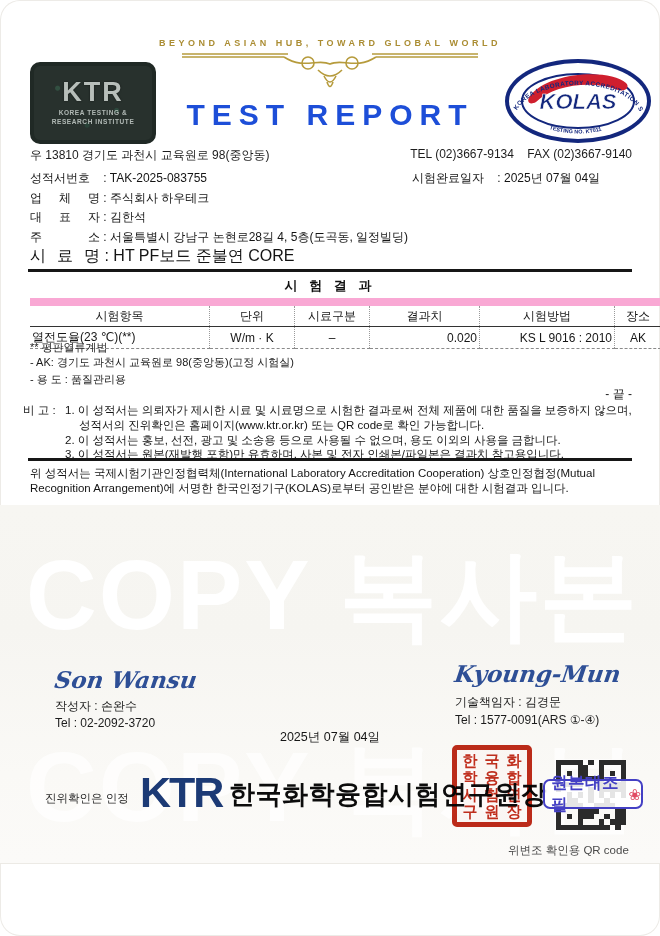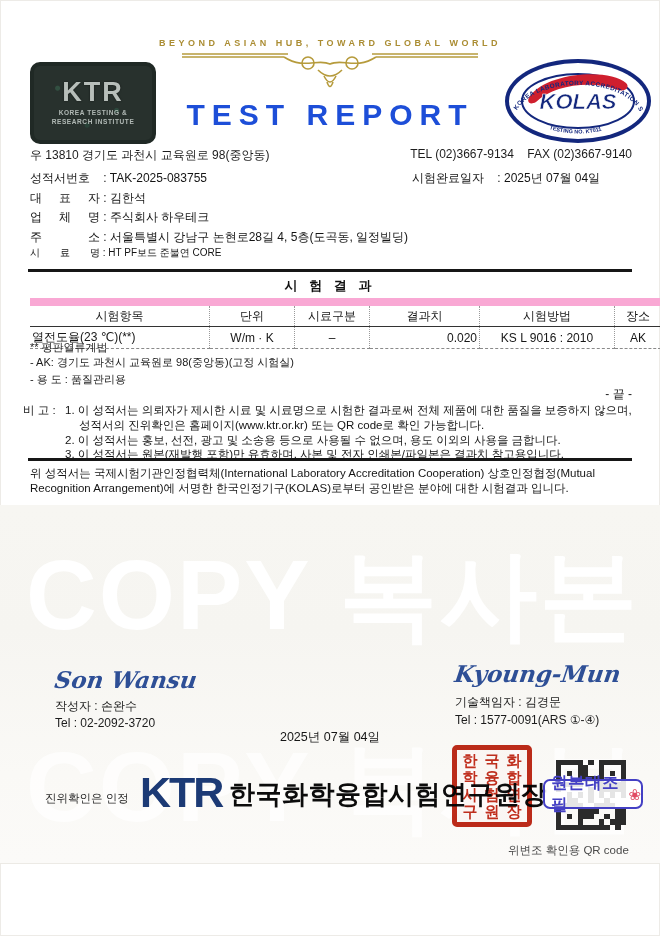--- a/index.html
+++ b/index.html
@@ -1,18 +1,18 @@
 <!DOCTYPE html>
 <html><head>
 <meta charset="utf-8">
 <style>
   html,body{margin:0;padding:0;background:#ffffff;}
   body{font-family:"Liberation Sans","DejaVu Sans",sans-serif;color:#222;}
   .page{position:relative;width:660px;height:936px;background:#fff;overflow:hidden;
-        box-shadow:inset 0 0 0 1px #edebe7;}
+        box-shadow:inset 0 0 0 1px #edebe7;border-radius:20px;}
   .abs{position:absolute;}
 
   
   .slogan{top:38px;left:0;width:100%;text-align:center;font-size:9px;letter-spacing:3.5px;
           color:#ab8d33;font-weight:bold;}
   .flourish{top:48px;left:180px;}
   .report-title{top:98px;left:0;width:100%;text-align:center;font-size:30px;font-weight:bold;
           letter-spacing:7px;color:#1d4ed8;font-family:"Liberation Sans",sans-serif;}
 
   
@@ -28,35 +28,35 @@
      text-align:center;line-height:1.35;font-weight:bold;}
 
   
   .addr-line{top:147px;left:30px;font-size:12px;color:#1d1d1d;}
   .telfax{top:147px;right:28px;font-size:12px;color:#1d1d1d;}
   .info{top:169px;left:30px;font-size:12px;line-height:19.5px;color:#141414;}
   .info .row{white-space:nowrap;}
   .flabel{display:inline-block;width:70px;text-align:justify;text-align-last:justify;}
   .dates{top:169px;left:412px;font-size:12px;line-height:19.5px;color:#141414;white-space:nowrap;}
   .dlabel{display:inline-block;width:82px;text-align:justify;text-align-last:justify;}
-  .sample-row{top:246px;left:30px;font-size:10px;color:#141414;white-space:nowrap;}
+  .sample-row{top:246px;left:30px;font-size:16px;color:#141414;white-space:nowrap;}
 
   
   .rule-thick{left:28px;width:604px;height:2.5px;background:#161616;}
   .res-title{top:277px;left:0;width:100%;text-align:center;font-size:13px;font-weight:bold;
       letter-spacing:4px;color:#111;}
   table.results{position:absolute;top:298px;left:30px;width:602px;border-collapse:collapse;
       font-size:12px;color:#161616;table-layout:fixed;}
   table.results tr.hdr td{border-top:8px solid #f9a8d4;border-bottom:1.2px solid #333;
       text-align:center;height:18px;padding:1px 2px;}
   table.results tr.dat td{border-bottom:1.2px dashed #8a8a8a;height:19px;padding:1px 2px;}
   table.results td + td{border-left:1px dotted #9a9a9a;}
   .c1{width:175px;} .c2{width:80px;} .c3{width:70px;} .c4{width:105px;} .c5{width:130px;} .c6{width:42px;}
   tr.dat .c1{text-align:left;padding-left:4px;} tr.dat .c2,tr.dat .c3,tr.dat .c6{text-align:center;}
-  tr.dat .c4{text-align:right;padding-right:5px;} tr.dat .c5{text-align:center;padding-left:6px;}
+  tr.dat .c4{text-align:right;padding-right:5px;} tr.dat .c5{text-align:right;padding-left:6px;}
   .footnotes{top:340px;left:30px;font-size:11px;line-height:14.5px;color:#1a1a1a;}
   .footnotes div:nth-child(3){margin-top:3px;}
   .endmark{top:386px;right:28px;font-size:12px;color:#1a1a1a;}
 
   
   .remarks{top:403px;left:23px;font-size:11.5px;line-height:14.8px;color:#141414;display:flex;}
   .remarks .lbl{width:42px;flex:none;}
   .remarks .cont{padding-left:14px;}
   .statement{top:466px;left:30px;width:602px;font-size:11.5px;line-height:15px;color:#141414;}
 
@@ -154,25 +154,25 @@
   <div class="abs telfax">
     <span>TEL (02)3667-9134</span>&nbsp;&nbsp;&nbsp;
     <span>FAX (02)3667-9140</span>
   </div>
 
   <div class="abs info">
     <div class="row">
       <span class="flabel">성적서번호</span> :
       <span>TAK-2025-083755</span></div>
     <div class="row">
+      <span class="flabel">업 체 명</span> :
+      <span>주식회사 하우테크</span></div>
+    <div class="row">
       <span class="flabel">대 표 자</span> :
       <span>김한석</span></div>
-    <div class="row">
-      <span class="flabel">업 체 명</span> :
-      <span>주식회사 하우테크</span></div>
     <div class="row">
       <span class="flabel">주 소</span> :
       <span>서울특별시 강남구 논현로28길 4, 5층(도곡동, 일정빌딩)</span></div>
   </div>
   <div class="abs dates">
     <div>
       <span class="dlabel">시험완료일자</span> :
       <span>2025년 07월 04일</span></div>
   </div>
   <div class="abs sample-row">

